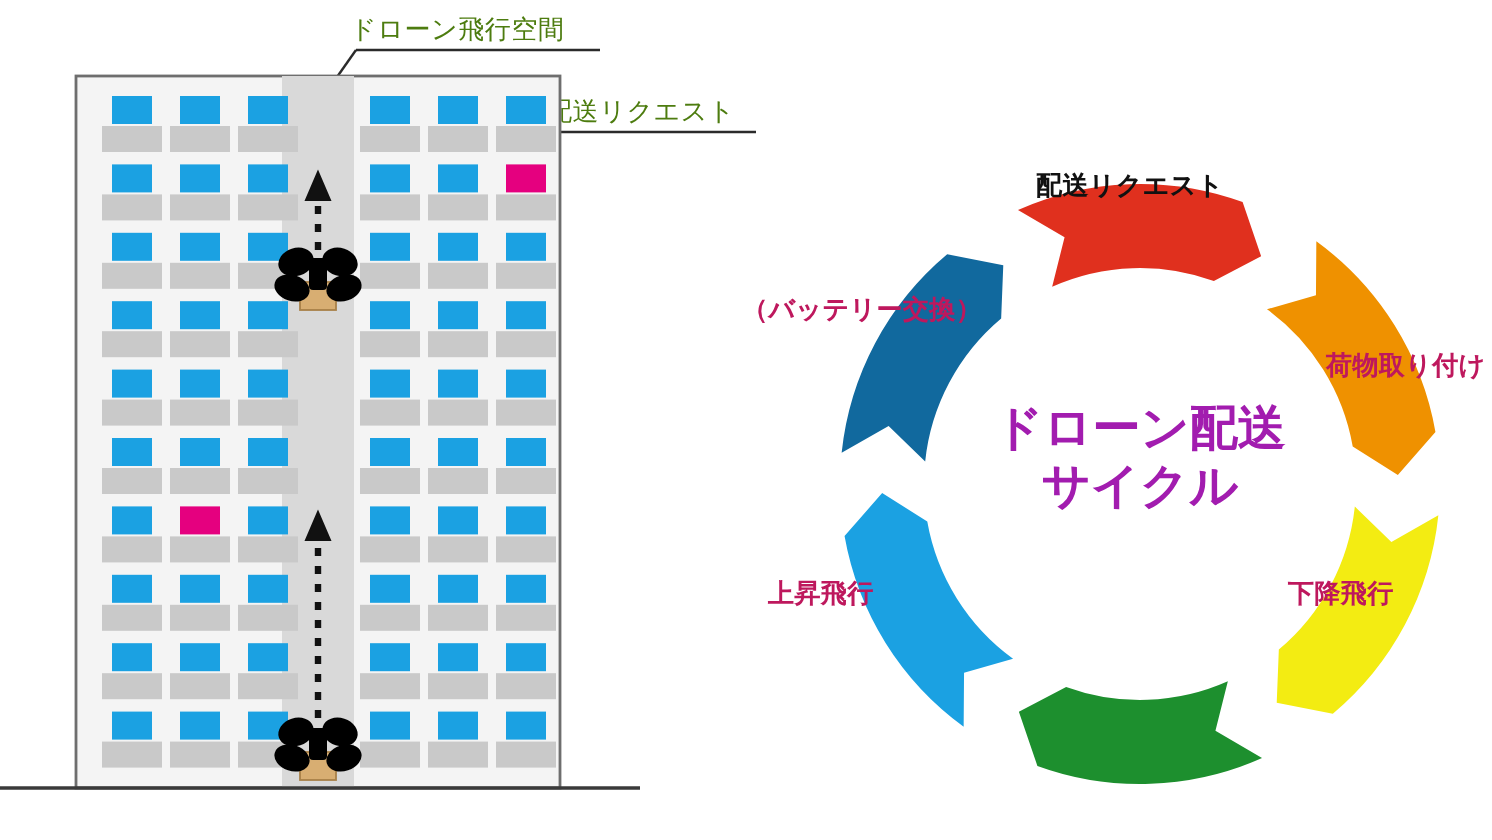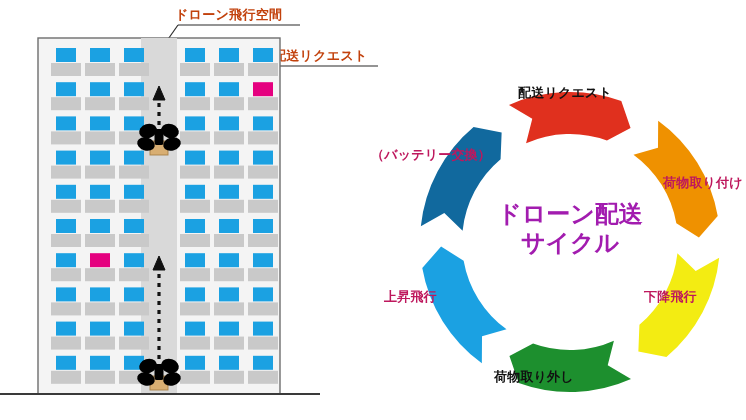--- a/index.html
+++ b/index.html
@@ -29,23 +29,23 @@
     position: absolute;
     left: 0; top: 0;
     width: 380px;
     height: 420px;
   }
 
   .callout-label {
     position: absolute;
     white-space: nowrap;
     font-size: 13px;
-    font-weight: 700;
+    font-weight: 400;
     letter-spacing: 0.3px;
-    color: #c2410c;
+    color: #4d7c0f;
   }
   #label-flight-space { left: 175px; top: 6px; }
   #label-delivery-request { left: 273px; top: 47px; }
 
   #building-svg, #cycle-svg {
     position: absolute;
     left: 0; top: 0;
   }
 
   
@@ -405,19 +405,18 @@
 
     <div id="cycle-center-title">ドローン配送
 サイクル</div>
 
     <div class="cycle-label on-fill" id="cyc-label-request">配送リクエスト</div>
 
     <div class="cycle-label" id="cyc-label-attach">荷物取り付け</div>
 
     <div class="cycle-label" id="cyc-label-ascend">下降飛行</div>
 
-    <div class="cycle-label on-fill" id="cyc-label-detach">荷物取り外し</div>
 
     <div class="cycle-label" id="cyc-label-descend">上昇飛行</div>
 
     <div class="cycle-label" id="cyc-label-battery">（バッテリー交換）</div>
   </div>
 </div>
 
 </body></html>

